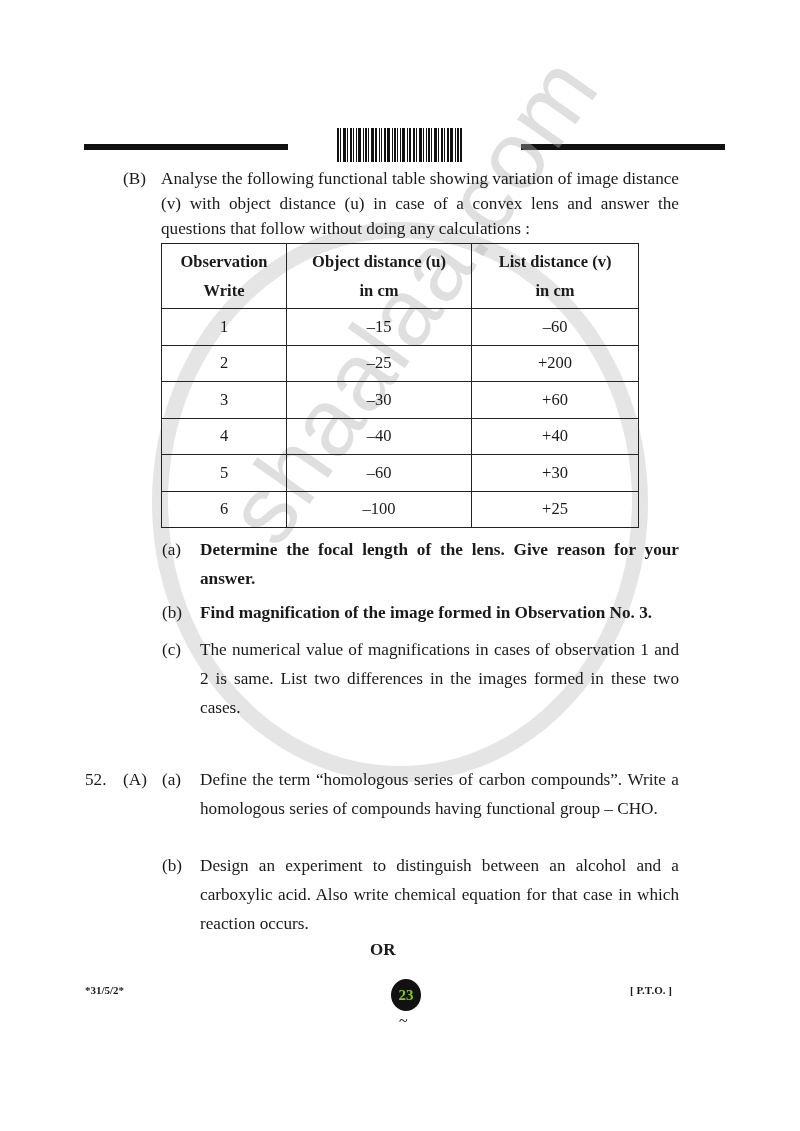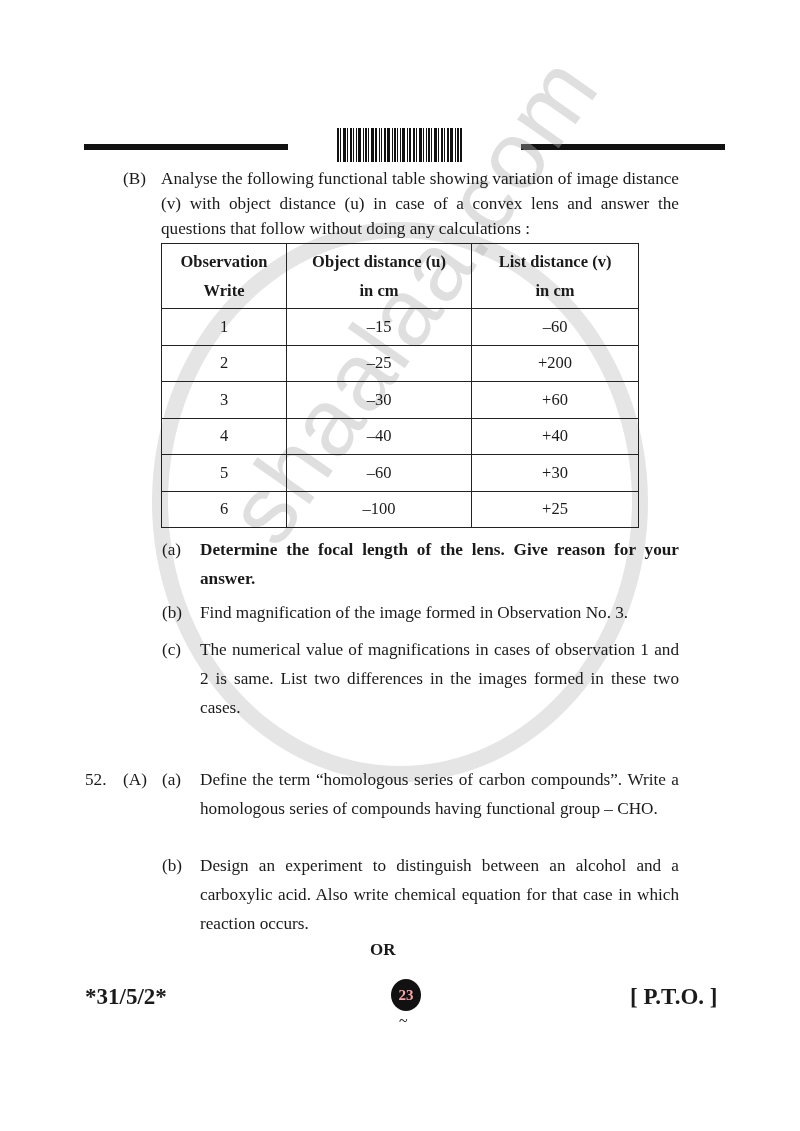--- a/index.html
+++ b/index.html
@@ -22,24 +22,24 @@
   table.obs td { height: 35.5px; padding: 0; }
   .watermark {
     position: absolute; left: 152px; top: 222px; width: 496px; height: 560px; border-radius: 50%;
     border: 16px solid rgba(180,180,180,0.35); box-sizing: border-box; pointer-events: none;
   }
   .wm-text {
     position: absolute; left: 205px; top: 500px; font-family: "Liberation Sans", sans-serif;
     font-size: 96px; color: rgba(175,175,175,0.4); transform: rotate(-55deg); transform-origin: left top;
     white-space: nowrap; pointer-events: none; letter-spacing: 2px;
   }
-  .footer-left, .footer-right { position: absolute; top: 984px; font-family: "Liberation Serif", serif; font-weight: bold; font-size: 23px; }
+  .footer-left, .footer-right { position: absolute; top: 984px; font-family: "Liberation Serif", serif; font-weight: bold; font-size: 11px; }
   .page-badge {
     position: absolute; left: 391px; top: 979px; width: 30px; height: 32px; border-radius: 50%;
-    background: #111; color: #fca5a5; font-family: "Liberation Serif", serif; font-weight: bold; font-size: 15px;
+    background: #111; color: #84cc16; font-family: "Liberation Serif", serif; font-weight: bold; font-size: 15px;
     display: flex; align-items: center; justify-content: center;
   }
   .tilde { position: absolute; left: 399px; top: 1012px; font-family: "Liberation Serif", serif; font-size: 16px; }
   .or { position: absolute; left: 370px; top: 940px; font-family: "Liberation Serif", serif; font-weight: bold; font-size: 17px; }
 </style>
 </head>
 <body>
 
 <div class="rule" style="left:84px; width:204px;"></div>
 <div class="barcode">
@@ -140,21 +140,21 @@
       <td>–100</td>
       <td>+25</td>
     </tr>
   </tbody>
 </table>
 
 <div class="label" style="left:162px; top:535px; line-height:29px;">(a)</div>
 <div class="abs text" style="left:200px; top:535px; width:479px; line-height:29px;font-weight:bold;">Determine the focal length of the lens. Give reason for your answer.</div>
 
 <div class="label" style="left:162px; top:600px; line-height:25px;">(b)</div>
-<div class="abs text" style="left:200px; top:600px; width:479px;">Find magnification of the image formed in Observation No. 3.</div>
+<div class="abs text" style="left:200px; top:600px; width:479px;font-weight:bold;">Find magnification of the image formed in Observation No. 3.</div>
 
 <div class="label" style="left:162px; top:635px; line-height:29px;">(c)</div>
 <div class="abs text" style="left:200px; top:635px; width:479px; line-height:29px;">The numerical value of magnifications in cases of observation 1 and 2 is same. List two differences in the images formed in these two cases.</div>
 
 <div class="label" style="left:85px; top:765px; line-height:29px;">52.</div>
 <div class="label" style="left:123px; top:765px; line-height:29px;">(A)</div>
 
 <div class="label" style="left:162px; top:765px; line-height:29px;">(a)</div>
 <div class="abs text" style="left:200px; top:765px; width:479px; line-height:29px;">Define the term “homologous series of carbon compounds”. Write a homologous series of compounds having functional group – CHO.</div>
 

